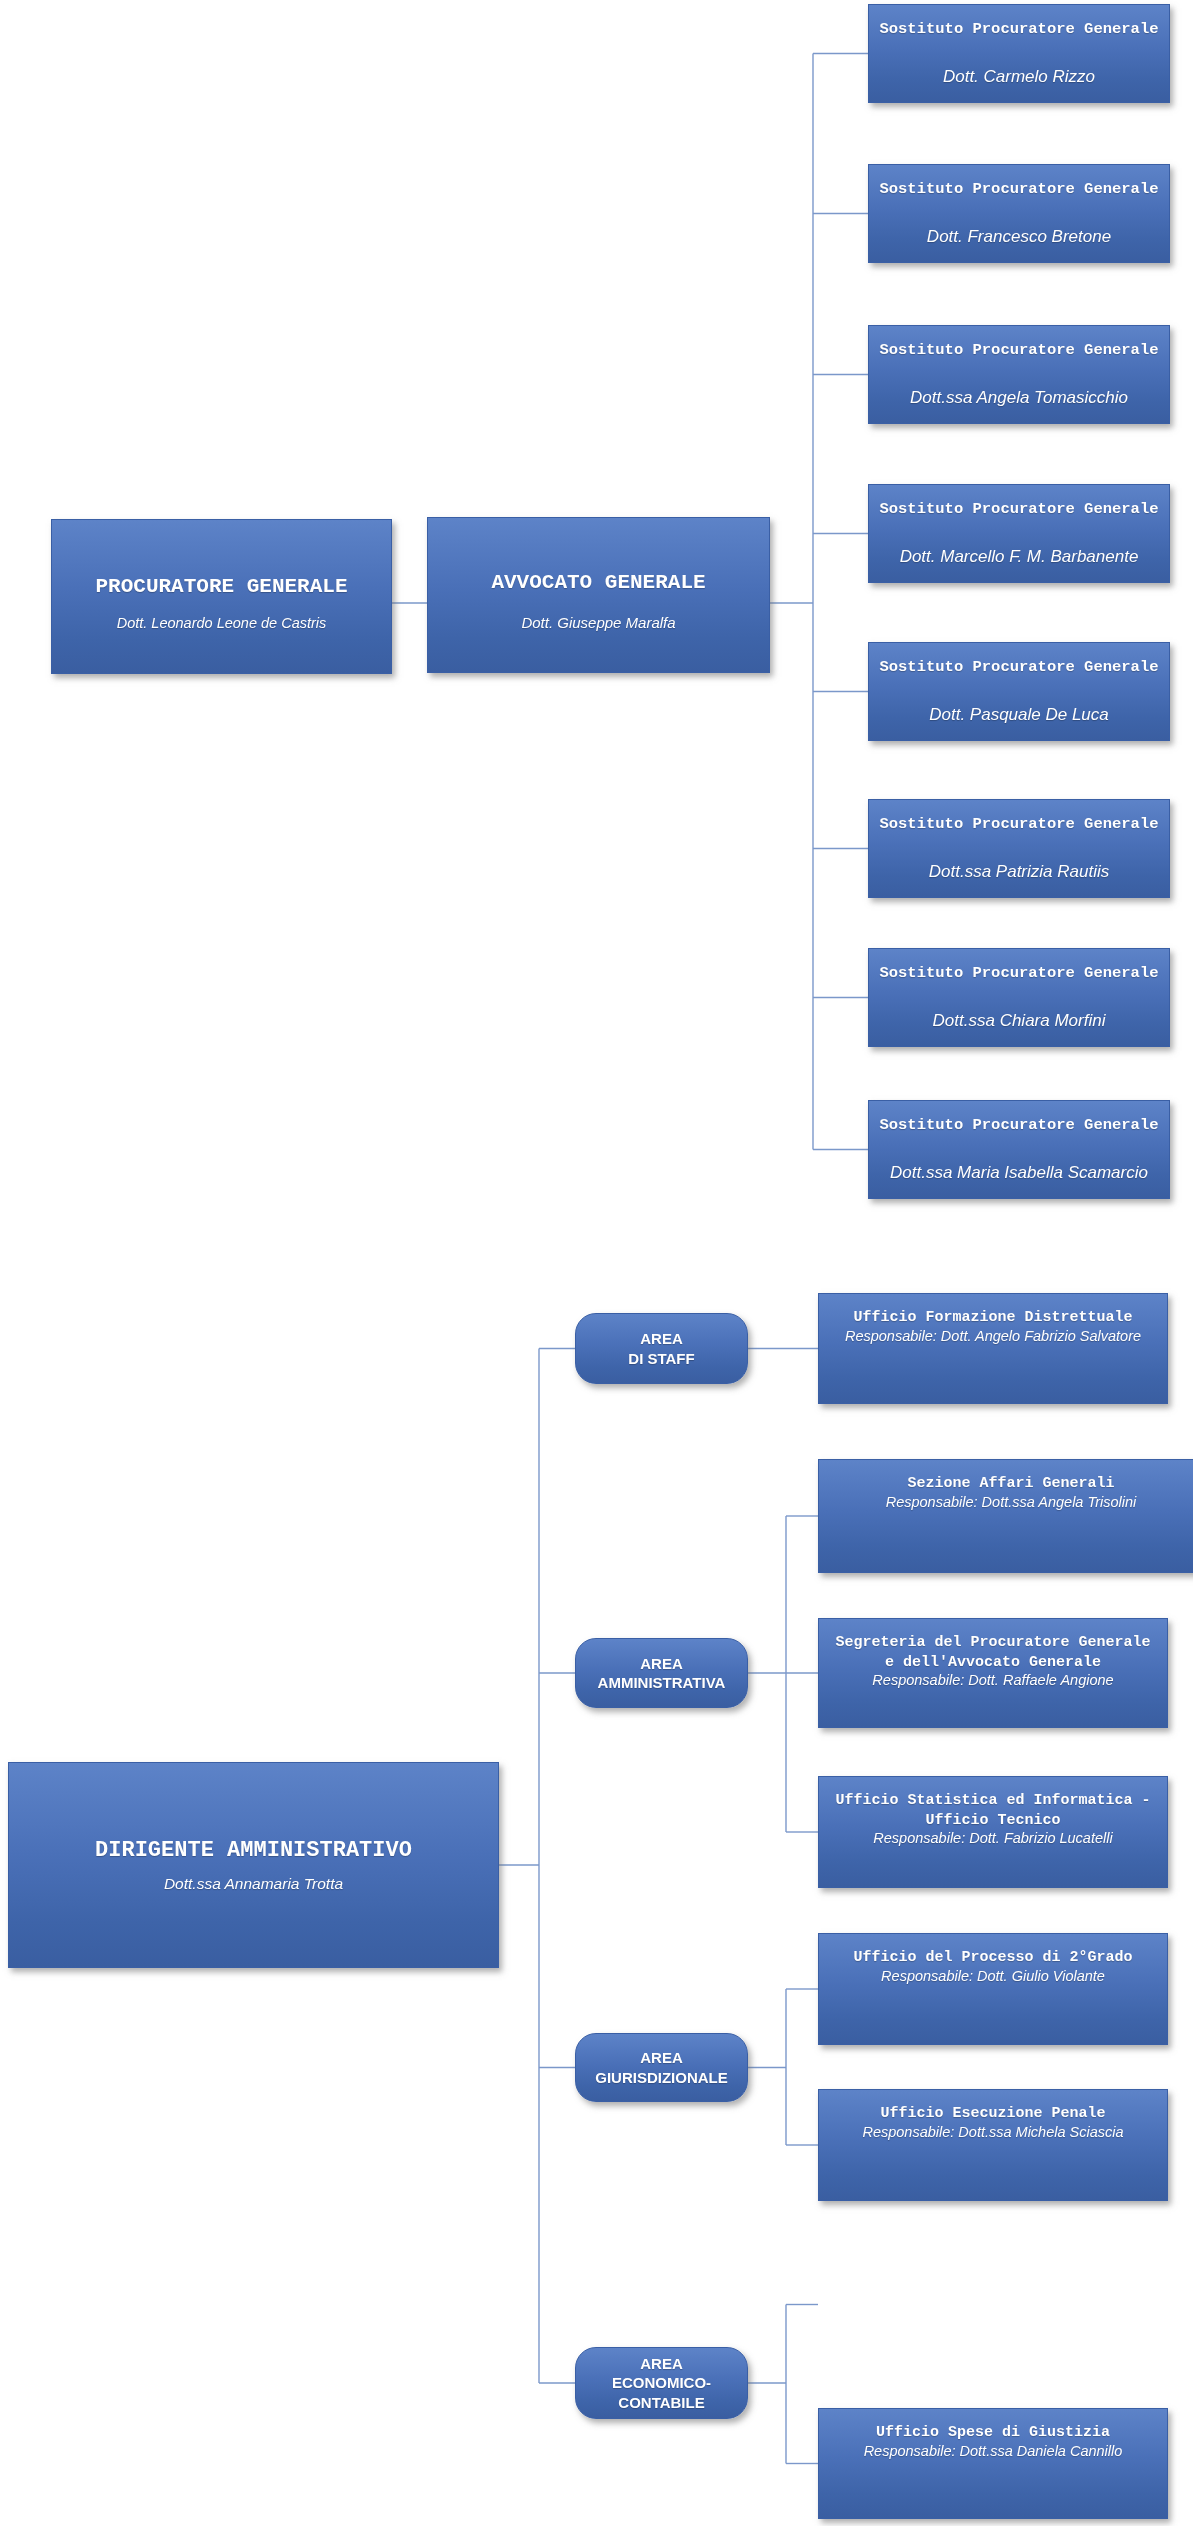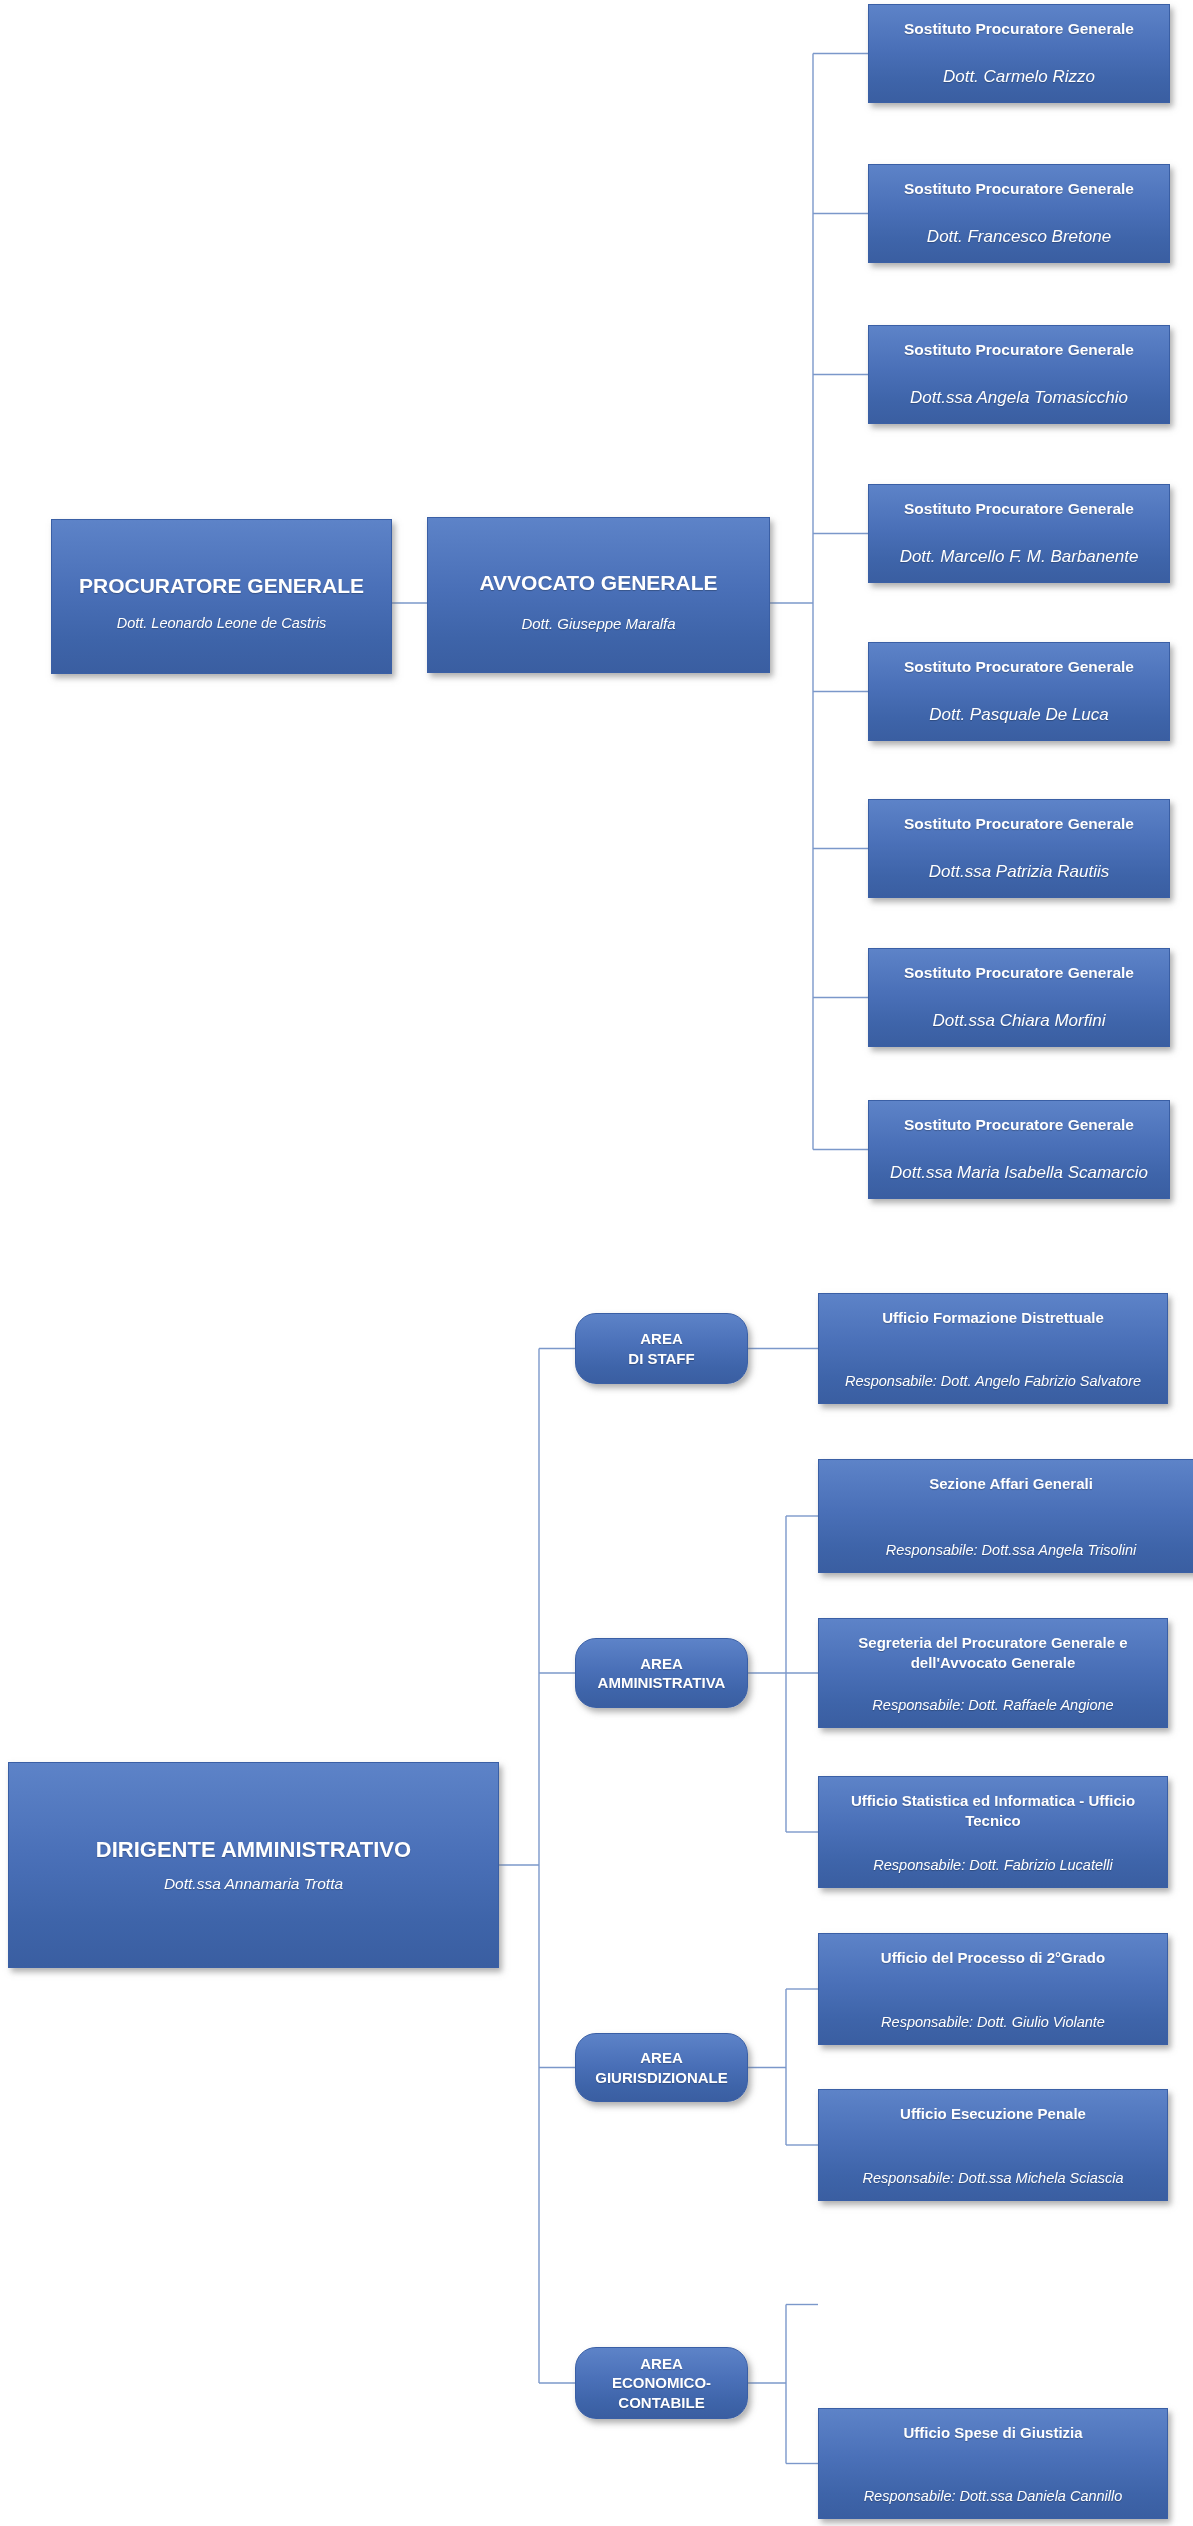--- a/index.html
+++ b/index.html
@@ -22,27 +22,27 @@
     color:#ffffff;
     background:linear-gradient(180deg,
       var(--box-top,#5d83c8) 0%,
       #4a70b8 45%,
       #3e64a9 78%,
       var(--box-bottom,#3a5ea1) 100%);
     border:1px solid var(--box-border,#3a5fa5);
     box-shadow:3px 4px 6px rgba(110,110,110,0.55);
     text-shadow:0 1px 1px rgba(0,0,0,0.25);
   }
-  .bt{font-weight:bold;}
+  .bt{font-weight:bold;font-family:Liberation Mono, monospace;}
   .bp{font-style:italic;font-weight:normal;}
   
   .sost{justify-content:space-between;padding:15px 8px;}
   .sost .bt{font-size:15.5px;}
   .sost .bp{font-size:17px;}
-  .ufficio{justify-content:space-between;padding:14px 10px;}
+  .ufficio{padding:14px 10px;}
   .ufficio .bt{font-size:15px;line-height:1.3;}
   .ufficio .bp{font-size:14.5px;}
   
   .area{justify-content:center;padding:4px;border-radius:21px;}
   .area .al{font-weight:bold;font-size:15px;line-height:1.3;white-space:pre-line;}
   
   .big{justify-content:center;}
   .proc{gap:17px;padding-top:12px;align-items:center;}
   .proc .bt{font-size:21px;}
   .proc .bp{font-size:14.5px;}

